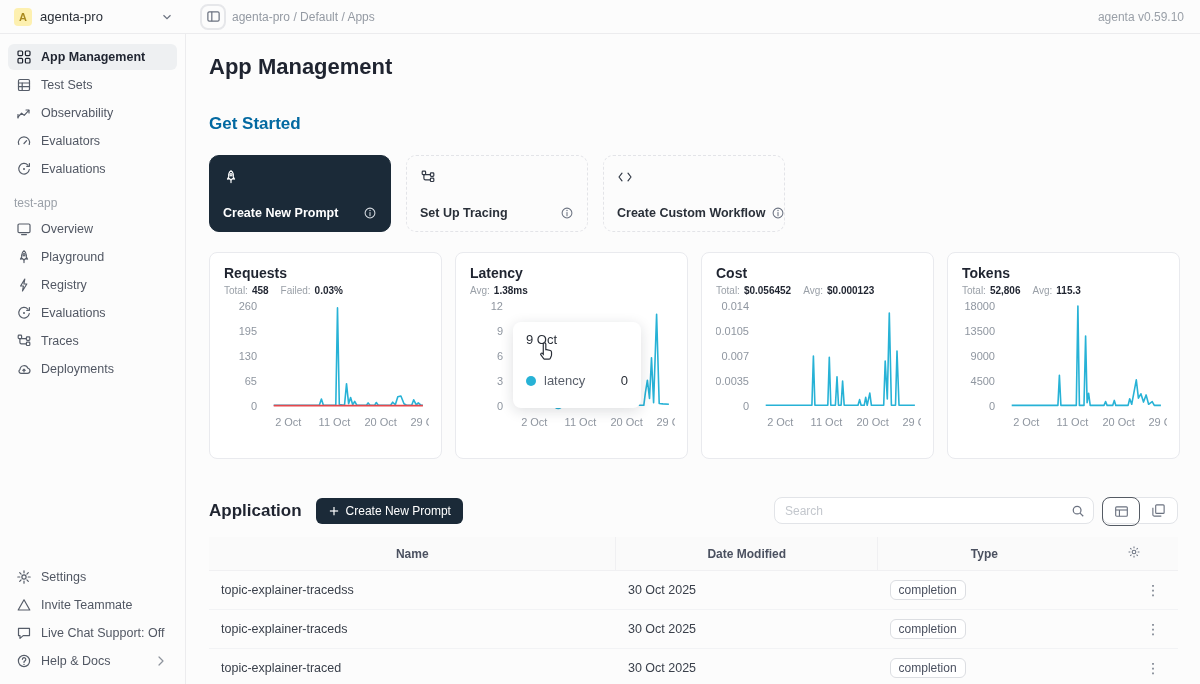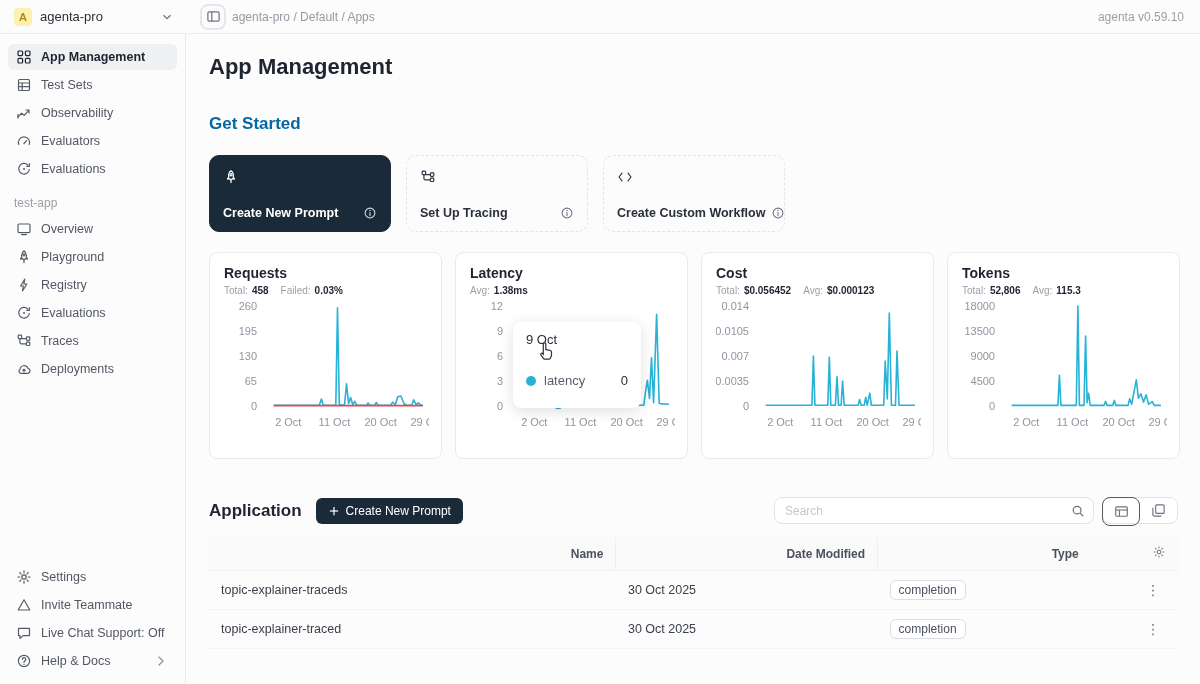--- a/index.html
+++ b/index.html
@@ -89,21 +89,21 @@
   .search-box input::placeholder { color:#c3c7cd; }
   .search-box .icon { color:#6b7280; cursor:pointer; }
   .view-toggle { display:flex; border:1px solid #e2e4e8; border-radius:8px; background:#fff;
     height:27px; overflow:visible; }
   .view-toggle button { width:38px; border:none; background:transparent; display:flex;
     align-items:center; justify-content:center; cursor:pointer; color:#3f4550; border-radius:8px; }
   .view-toggle button.selected { border:1.5px solid #555b64; margin:-1px; height:29px; }
 
   
   .app-table { width:100%; margin-top:13px; border-collapse:collapse; }
-  .app-table thead th { background:#fafafa; text-align:right; font-size:12px; font-weight:600;
+  .app-table thead th { background:#fafafa; text-align:center; font-size:12px; font-weight:600;
     color:#4b5160; padding:8px 12px; border-bottom:1px solid #f0f0f2; }
   .app-table thead th:first-child { border-right:1px solid #f0f0f2; }
   .app-table thead th:nth-child(2) { border-right:1px solid #f0f0f2; }
   .app-table tbody td { font-size:12.5px; color:#3a404b; padding:9px 12px;
     border-bottom:1px solid #f2f3f5; background:#fcfcfc; }
   .app-table tbody tr { cursor:pointer; }
   .type-badge { display:inline-block; border:1px solid #dcdee2; border-radius:6px;
     padding:2px 8px; font-size:12px; color:#4b5160; background:#fff; }
   .row-menu { color:#6b7280; font-size:14px; background:none; border:none; cursor:pointer;
     padding:0 6px; font-family:inherit; }
@@ -520,20 +520,26 @@
             <svg width="14" height="14" viewBox="0 0 16 16" fill="none" stroke="currentColor" stroke-width="1.2">
                 <circle cx="8" cy="8" r="2.1"></circle>
                 <path d="M8 1.8v2M8 12.2v2M1.8 8h2M12.2 8h2M3.7 3.7l1.4 1.4M10.9 10.9l1.4 1.4M12.3 3.7l-1.4 1.4M5.1 10.9l-1.4 1.4"></path>
               </svg>
           </button>
         </th>
       </tr>
     </thead>
     <tbody id="table-body">
         <tr>
+       <td class="col-name">topic-explainer-tracedss</td>
+       <td class="col-date">30 Oct 2025</td>
+       <td class="col-type"><span class="type-badge">completion</span></td>
+       <td class="col-actions"><button class="row-menu">⋮</button></td>
+     </tr>
+        <tr>
        <td class="col-name">topic-explainer-traceds</td>
        <td class="col-date">30 Oct 2025</td>
        <td class="col-type"><span class="type-badge">completion</span></td>
        <td class="col-actions"><button class="row-menu">⋮</button></td>
      </tr>
         <tr>
        <td class="col-name">topic-explainer-traced</td>
        <td class="col-date">30 Oct 2025</td>
        <td class="col-type"><span class="type-badge">completion</span></td>
        <td class="col-actions"><button class="row-menu">⋮</button></td>

